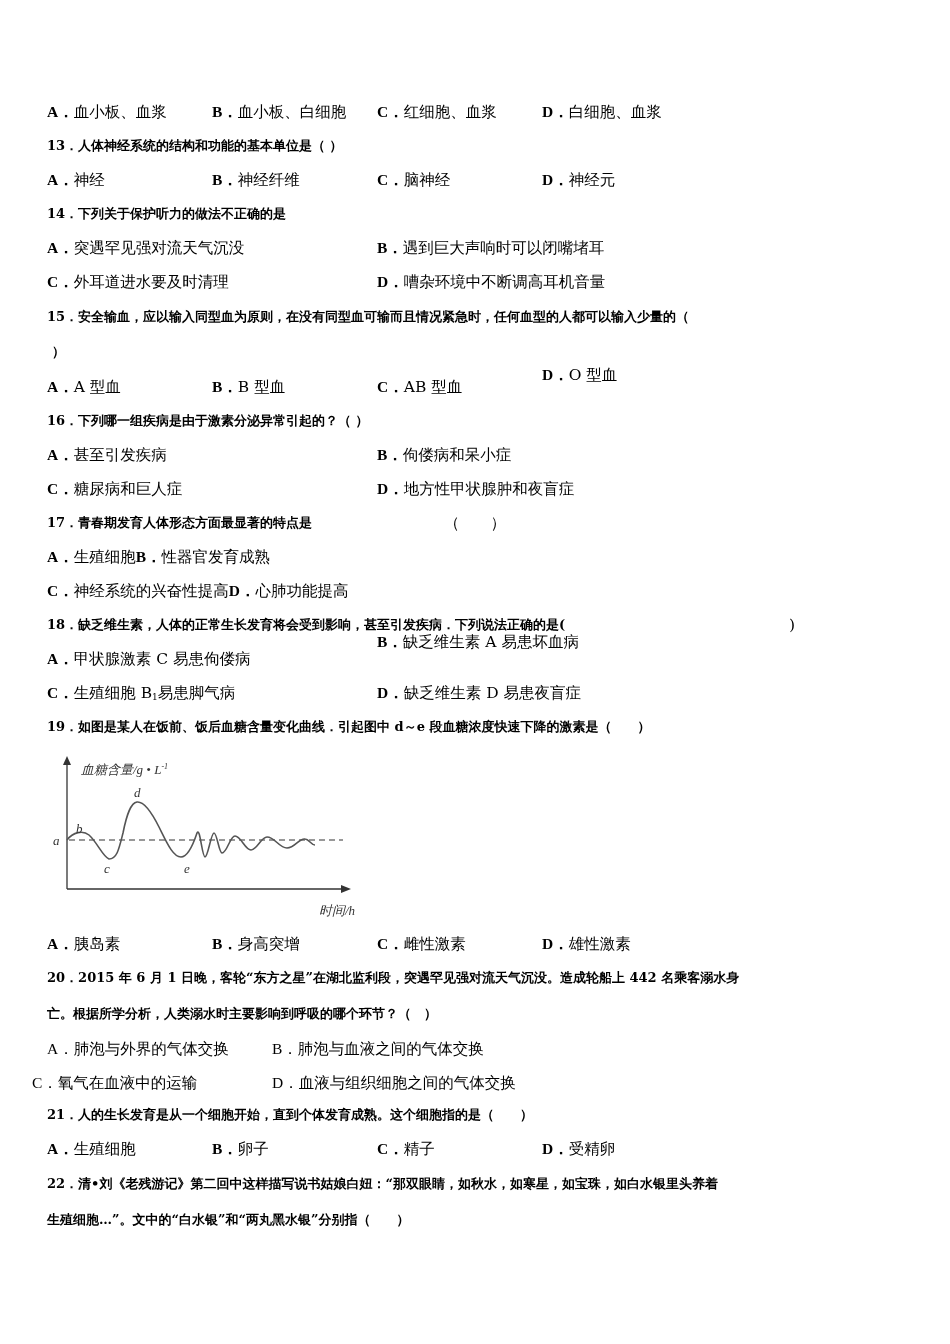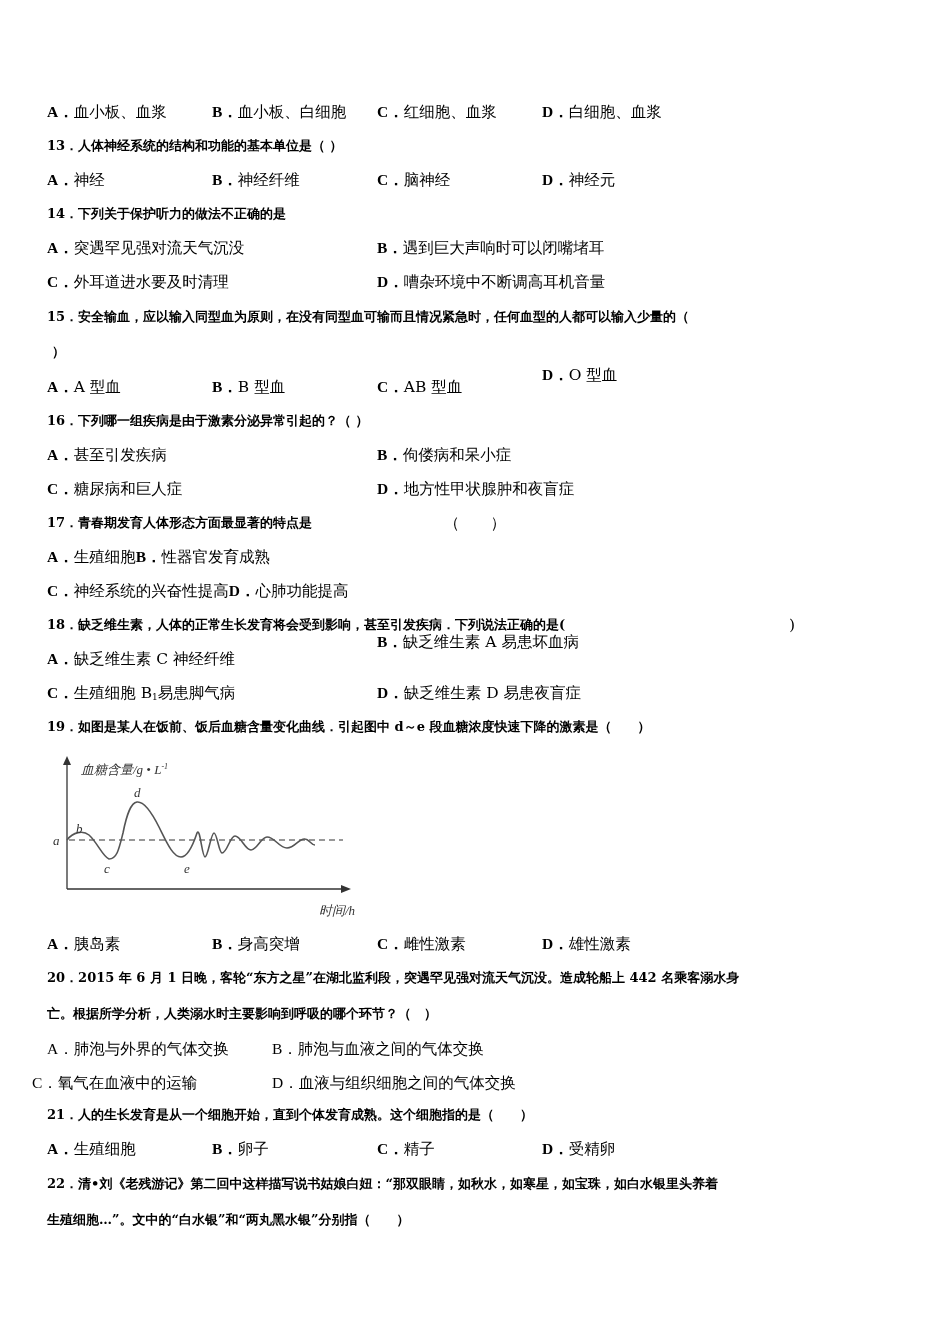--- a/index.html
+++ b/index.html
@@ -46,21 +46,21 @@
 <div class="opt" style="left:47px;top:479px"><span class="lbl">C．</span><span>糖尿病和巨人症</span></div>
 <div class="opt" style="left:377px;top:479px"><span class="lbl">D．</span><span>地方性甲状腺肿和夜盲症</span></div>
 
 <div class="line" style="top:513px">17．青春期发育人体形态方面最显著的特点是</div>
 <div class="opt" style="left:444px;top:513px">（　　）</div>
 <div class="opt" style="left:47px;top:547px"><span class="lbl">A．</span><span>生殖细胞</span><span class="lbl">B．</span><span>性器官发育成熟</span></div>
 <div class="opt" style="left:47px;top:581px"><span class="lbl">C．</span><span>神经系统的兴奋性提高</span><span class="lbl">D．</span><span>心肺功能提高</span></div>
 
 <div class="line" style="top:615px">18．缺乏维生素，人体的正常生长发育将会受到影响，甚至引发疾病．下列说法正确的是(</div>
 <div class="opt" style="left:789px;top:615px">)</div>
-<div class="opt" style="left:47px;top:649px"><span class="lbl">A．</span><span>缺乏维生素 C 神经纤维</span></div>
+<div class="opt" style="left:47px;top:649px"><span class="lbl">A．</span><span>甲状腺激素 C 易患佝偻病</span></div>
 <div class="opt" style="left:377px;top:632px"><span class="lbl">B．</span><span>缺乏维生素 A 易患坏血病</span></div>
 <div class="opt" style="left:47px;top:683px"><span class="lbl">C．</span><span>生殖细胞 B</span><sub class="s">1</sub><span>易患脚气病</span></div>
 <div class="opt" style="left:377px;top:683px"><span class="lbl">D．</span><span>缺乏维生素 D 易患夜盲症</span></div>
 
 <div class="line" style="top:717px">19．如图是某人在饭前、饭后血糖含量变化曲线．引起图中 d～e 段血糖浓度快速下降的激素是（　　）</div>
 
 <div class="figure">
   <svg width="320" height="165" viewBox="0 0 320 165" xmlns="http://www.w3.org/2000/svg">
 
     <line x1="20" y1="136" x2="20" y2="10" stroke="#333" stroke-width="1.3"></line>

